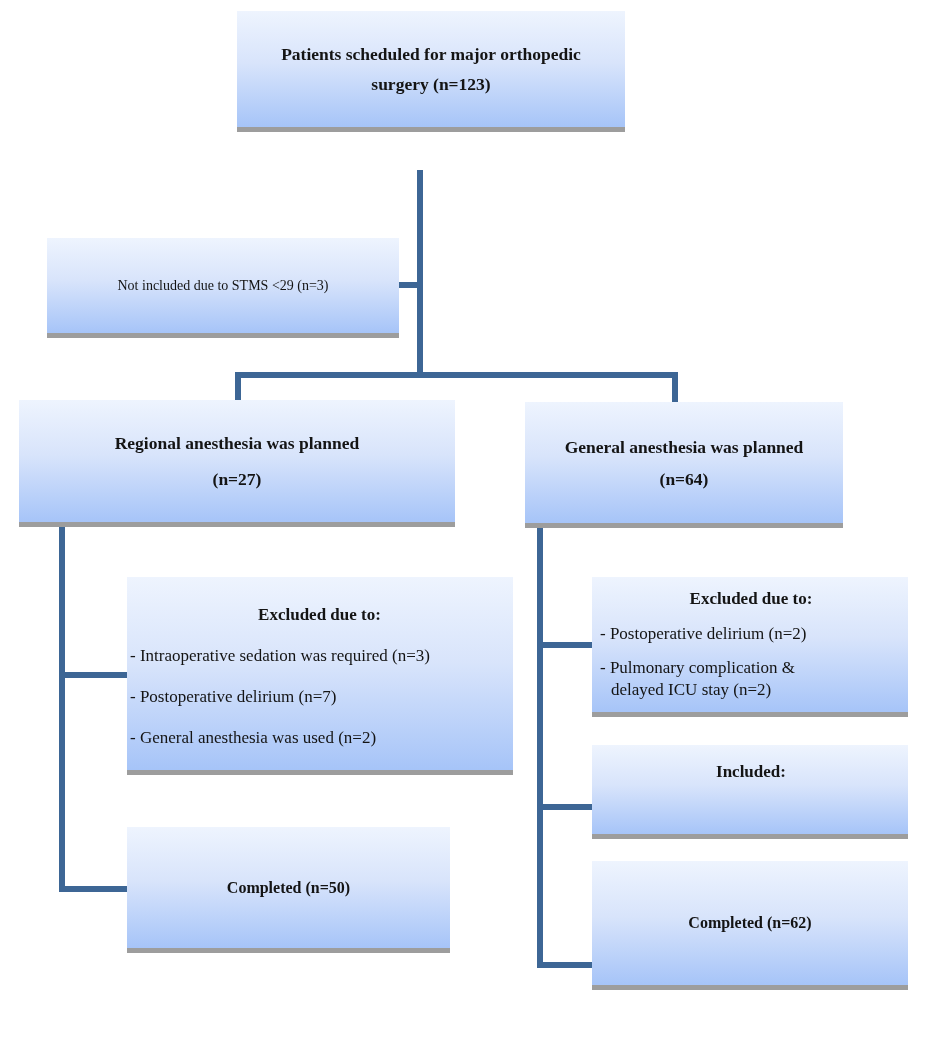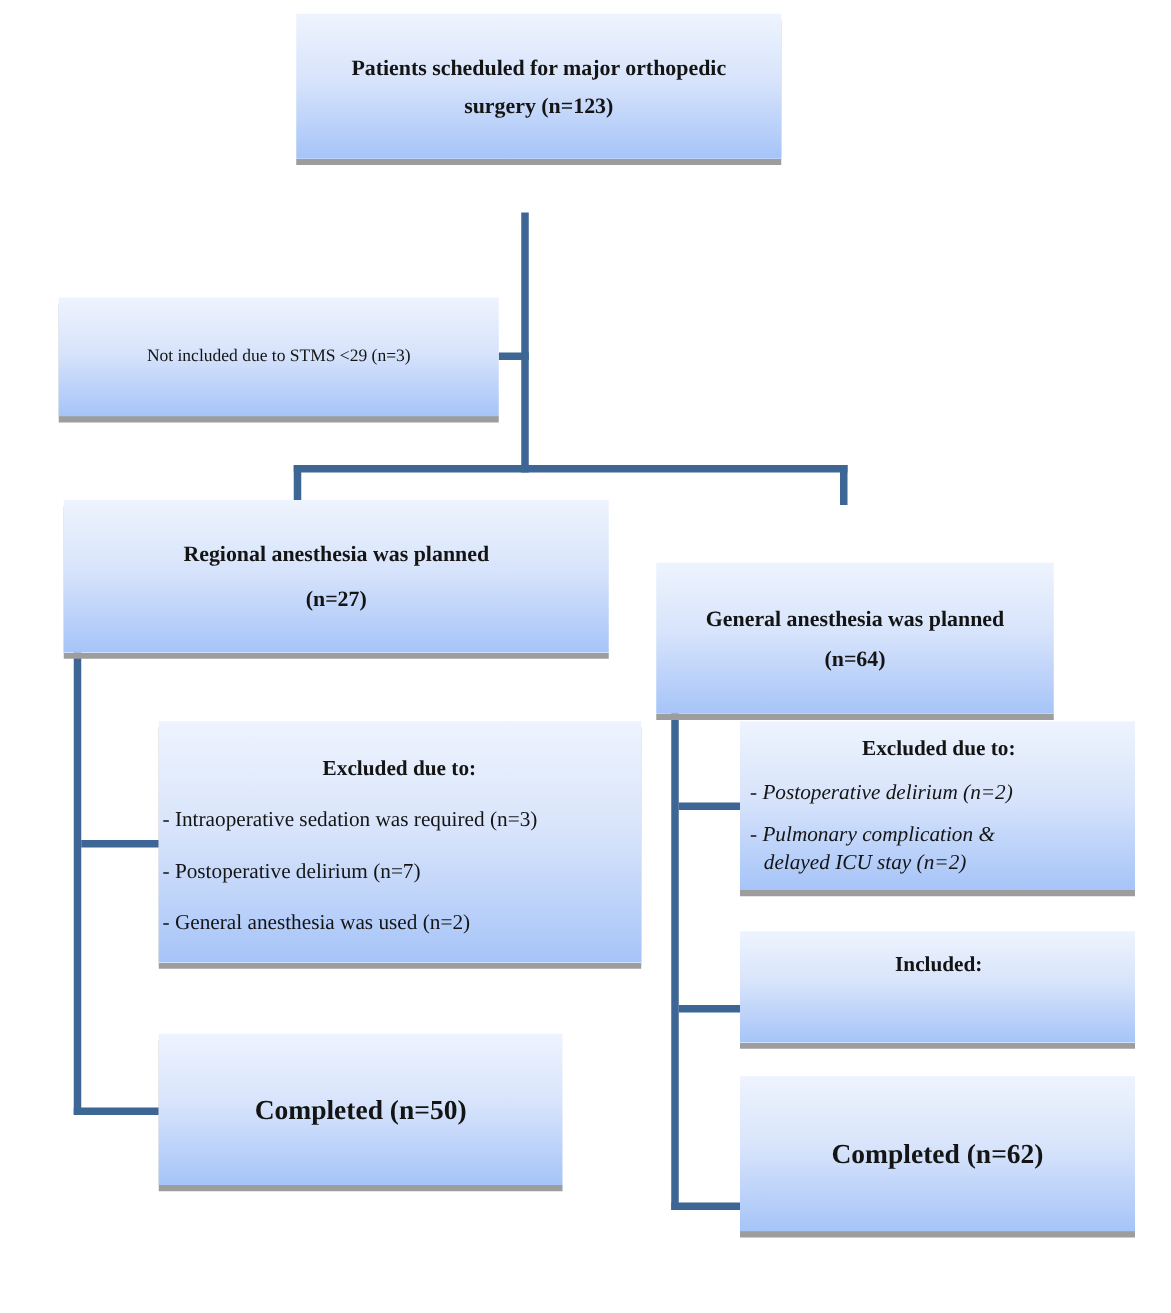--- a/index.html
+++ b/index.html
@@ -21,32 +21,32 @@
     display:flex;flex-direction:column;
     align-items:center;justify-content:center;
     text-align:center;
   }
   .hline,.vline{position:absolute;background:var(--connector);}
   .hdr{font-weight:700;font-size:17.5px;}
   .lh30{line-height:30px;}
   .lh36{line-height:36px;}
   .lh32{line-height:32px;}
   .plain18{font-size:14px;}
-  .bold18{font-weight:700;font-size:22px;}
+  .bold18{font-weight:700;font-size:16px;}
   .ttl{font-weight:700;font-size:17px;line-height:24px;text-align:center;}
   .item{
     font-size:17px;
     padding-left:11px;text-indent:-11px;
     white-space:pre-line;
     text-align:left;
   }
   .exc-l{padding:26px 4px 0 3px;}
   .exc-l .item{line-height:24px;margin-top:17px;}
   .exc-r{padding:10px 6px 0 8px;}
-  .exc-r .item{line-height:22px;margin-top:12px;font-style:italic;}
+  .exc-r .item{line-height:22px;margin-top:12px;}
   .inc-r{padding:15px 6px 0 8px;}
   .inc-r .item{line-height:34px;margin-top:8px;}
 </style>
 </head>
 <body>
 
 <div class="canvas">
 
   <div class="vline" style="left:417px;top:170px;width:6px;height:208px;"></div>
   <div class="hline" style="left:399px;top:282px;width:24px;height:6px;"></div>
@@ -65,37 +65,37 @@
 
   <div class="box center" style="left:237px;top:11px;width:388px;height:116px;">
     <div class="hdr lh30">Patients scheduled for major orthopedic</div>
     <div class="hdr lh30">surgery (n=123)</div>
   </div>
 
   <div class="box center" style="left:47px;top:238px;width:352px;height:95px;">
     <div class="plain18">Not included due to STMS &lt;29 (n=3)</div>
   </div>
 
-  <div class="box center" style="left:19px;top:400px;width:436px;height:122px;margin-left:32px;">
+  <div class="box center" style="left:19px;top:400px;width:436px;height:122px;">
     <div class="hdr lh36">Regional anesthesia was planned</div>
     <div class="hdr lh36">(n=27)</div>
   </div>
 
   <div class="box exc-l" style="left:127px;top:577px;width:386px;height:193px;">
     <div class="ttl">Excluded due to:</div>
     <div class="item">- Intraoperative sedation was required (n=3)</div>
     <div class="item">- Postoperative delirium (n=7)</div>
     <div class="item">- General anesthesia was used (n=2)</div>
   </div>
 
   <div class="box center" style="left:127px;top:827px;width:323px;height:121px;">
     <div class="bold18">Completed (n=50)</div>
   </div>
 
-  <div class="box center" style="left:525px;top:402px;width:318px;height:121px;margin-top:48px;">
+  <div class="box center" style="left:525px;top:402px;width:318px;height:121px;">
     <div class="hdr lh32">General anesthesia was planned</div>
     <div class="hdr lh32">(n=64)</div>
   </div>
 
   <div class="box exc-r" style="left:592px;top:577px;width:316px;height:135px;">
     <div class="ttl">Excluded due to:</div>
     <div class="item">- Postoperative delirium (n=2)</div>
     <div class="item">- Pulmonary complication &amp;
 delayed ICU stay (n=2)</div>
   </div>

